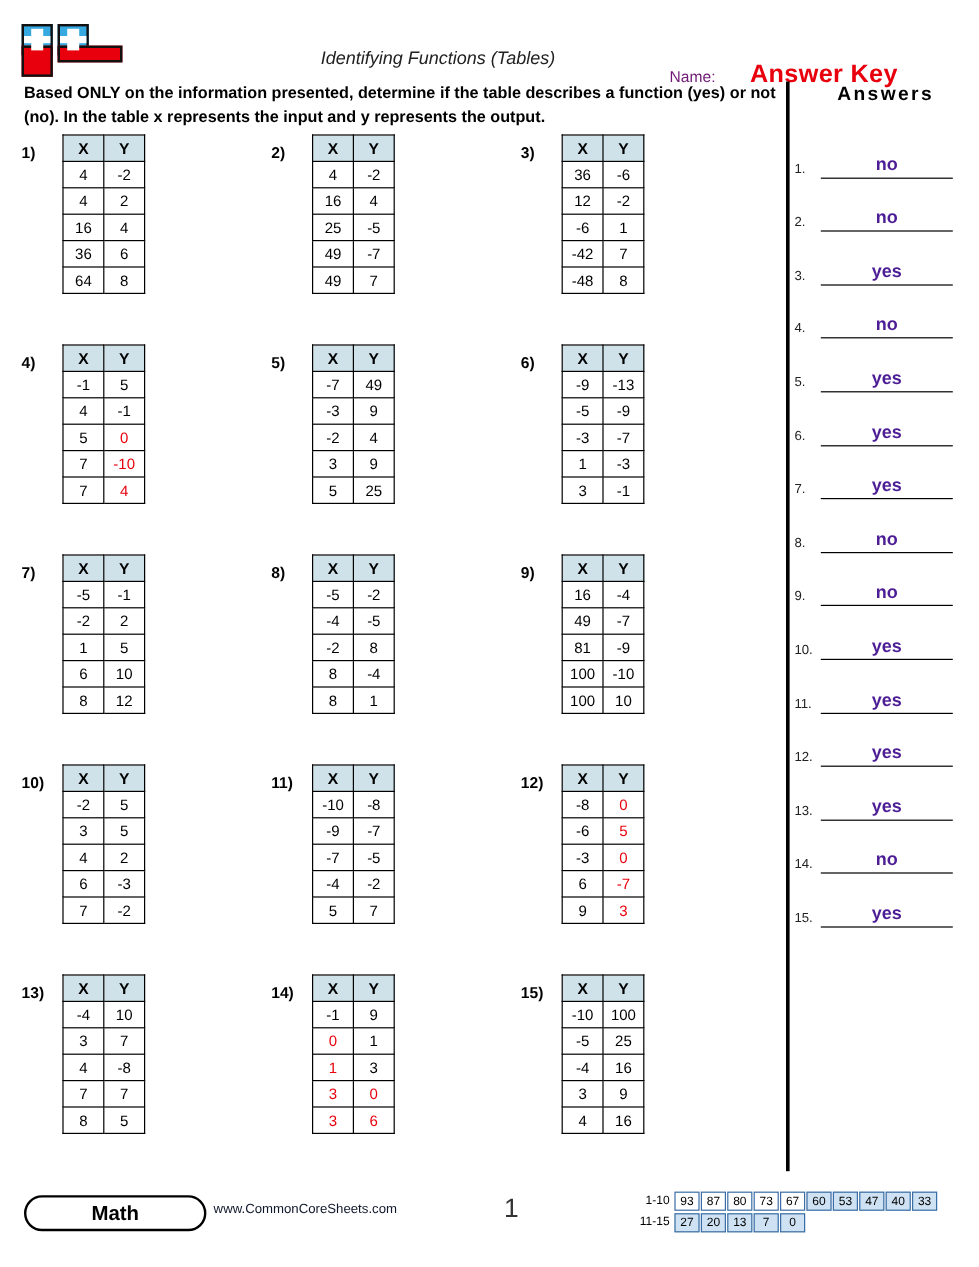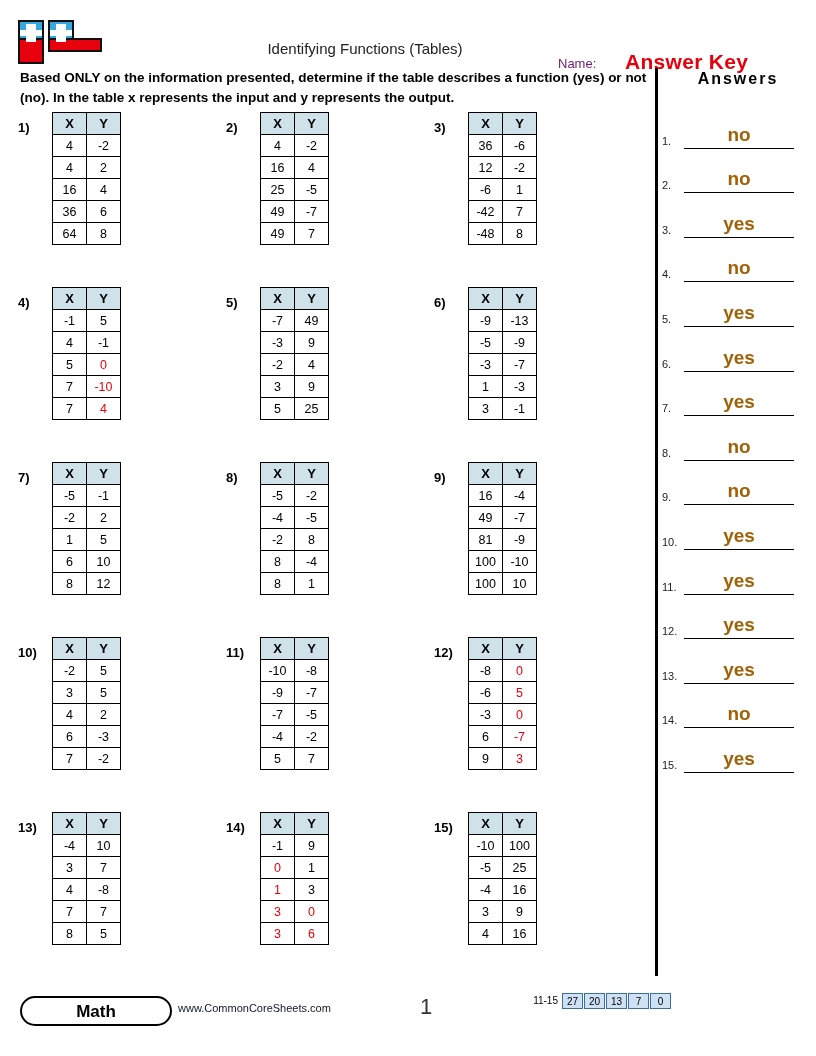--- a/index.html
+++ b/index.html
@@ -16,21 +16,21 @@
 
   
   .header {
     position:absolute; left:0; top:0; width:816px; height:62px;
   }
   .logo {
     position:absolute; left:18px; top:20px; width:84px; height:42px;
   }
   .title {
     position:absolute; left:150px; top:40px; width:430px;
-    text-align:center; font-size:15px; color:#222;
+    text-align:center; font-size:15px; color:#222;font-style:italic;
   }
   .name-label {
     position:absolute; left:558px; top:56px; font-size:13px; color:#701a75;
   }
   .answer-key {
     position:absolute; left:625px; top:34px; font-size:21px; font-weight:bold;
     color:#e8000d; letter-spacing:0.3px;margin-top:16px;
   }
 
   
@@ -55,21 +55,21 @@
   .ans-row { position:relative; height:44.6px; }
   .ans-num {
     position:absolute; left:0; bottom:2px; font-size:11px; color:#222;
   }
   .ans-line {
     position:absolute; left:22px; bottom:0px; width:110px;
     border-bottom:1.5px solid #000; height:1px;
   }
   .ans-val {
     position:absolute; left:22px; bottom:3px; width:110px;
-    text-align:center; font-size:19px; font-weight:bold; color:#a16207;
+    text-align:center; font-size:15px; font-weight:bold; color:#4c1d95;
   }
 
   
   .grid { position:absolute; left:18px; top:112px; width:630px; }
   .prob {
     position:absolute; width:200px;
   }
   .prob .pnum {
     position:absolute; left:0; top:8px; font-size:13px; font-weight:bold; color:#000;
   }
@@ -723,20 +723,33 @@
         </table>
       </div>
     </div>
 
   <div class="footer">
     <div class="math-pill">Math</div>
     <div class="site">www.CommonCoreSheets.com</div>
     <div class="pageno">1</div>
     <div class="scorebox" id="score-box">
         <div class="scorerow">
+          <span class="scorelabel">1-10</span>
+          <span class="sc">93</span>
+          <span class="sc">87</span>
+          <span class="sc">80</span>
+          <span class="sc">73</span>
+          <span class="sc">67</span>
+          <span class="sc fill">60</span>
+          <span class="sc fill">53</span>
+          <span class="sc fill">47</span>
+          <span class="sc fill">40</span>
+          <span class="sc fill">33</span>
+        </div>
+        <div class="scorerow">
           <span class="scorelabel">11-15</span>
           <span class="sc fill">27</span>
           <span class="sc fill">20</span>
           <span class="sc fill">13</span>
           <span class="sc fill">7</span>
           <span class="sc fill">0</span>
         </div>
       </div>
   </div>
 

